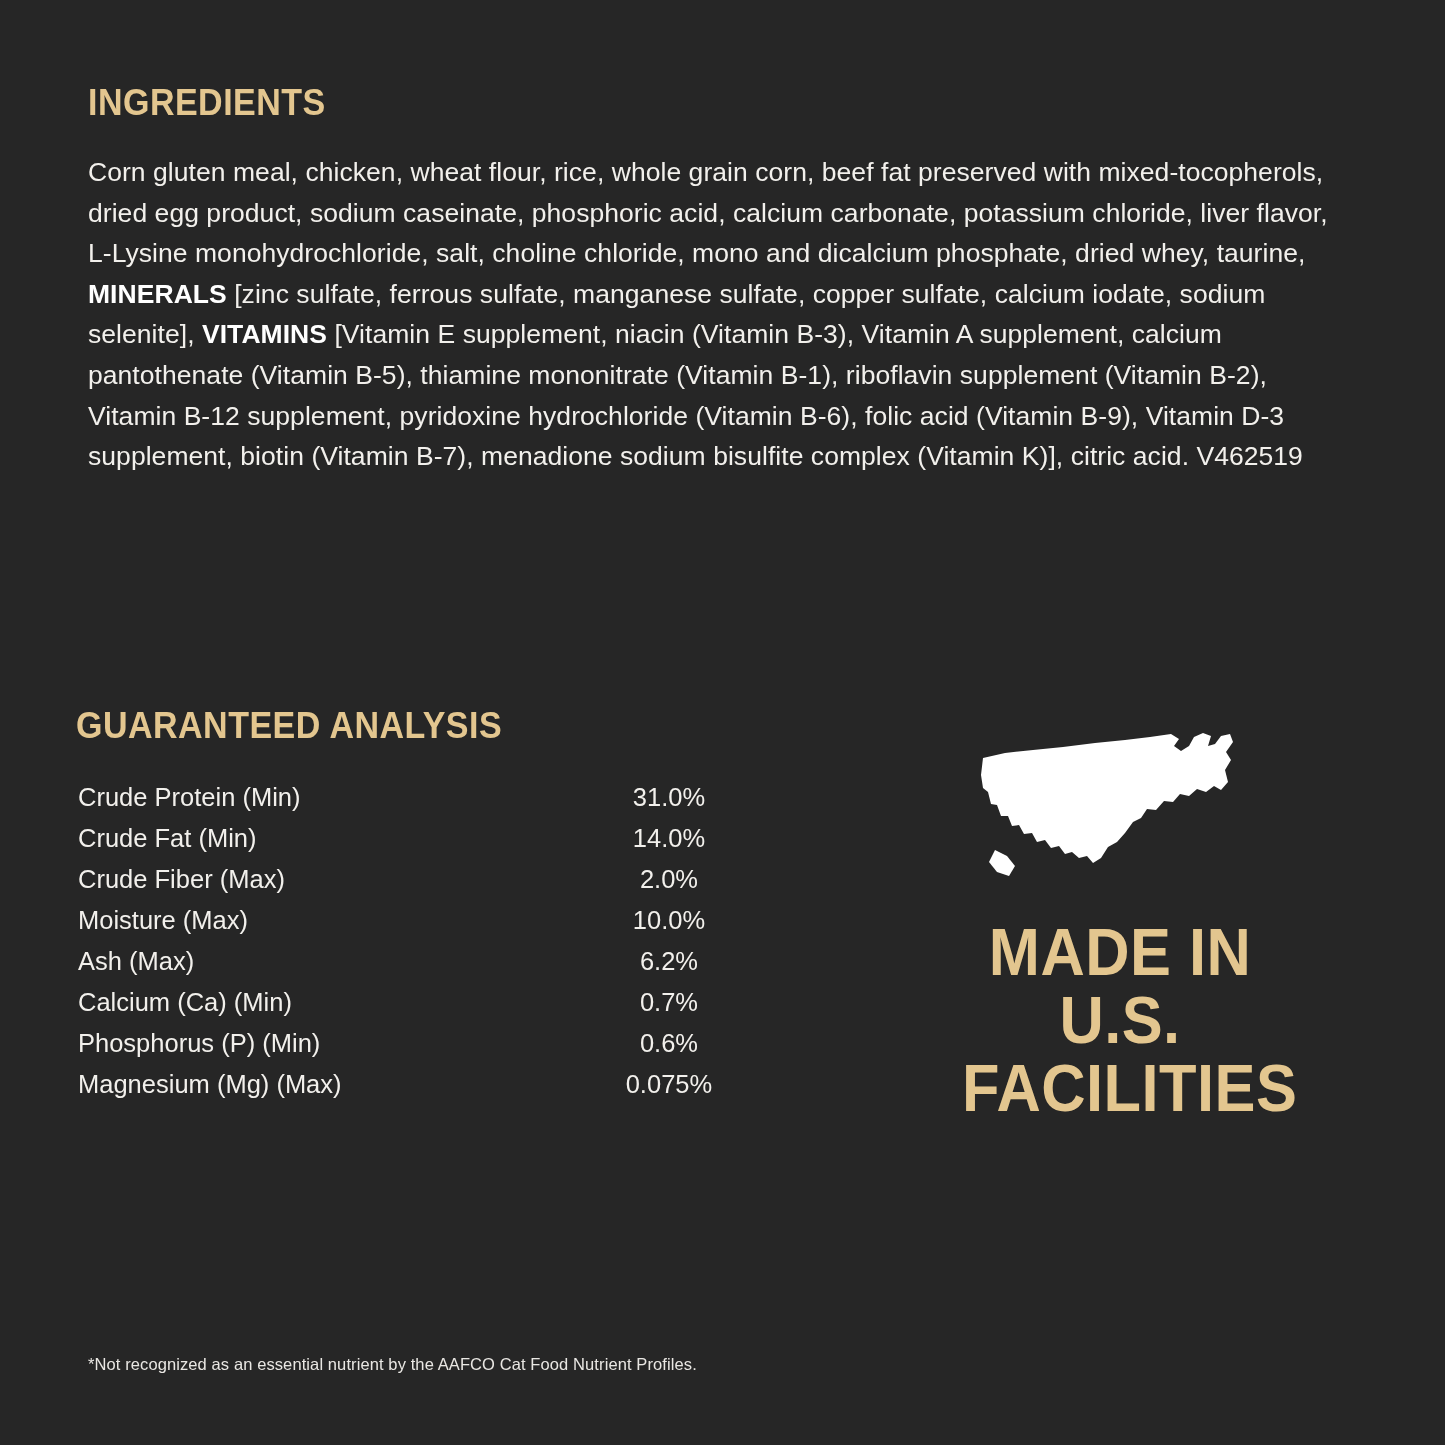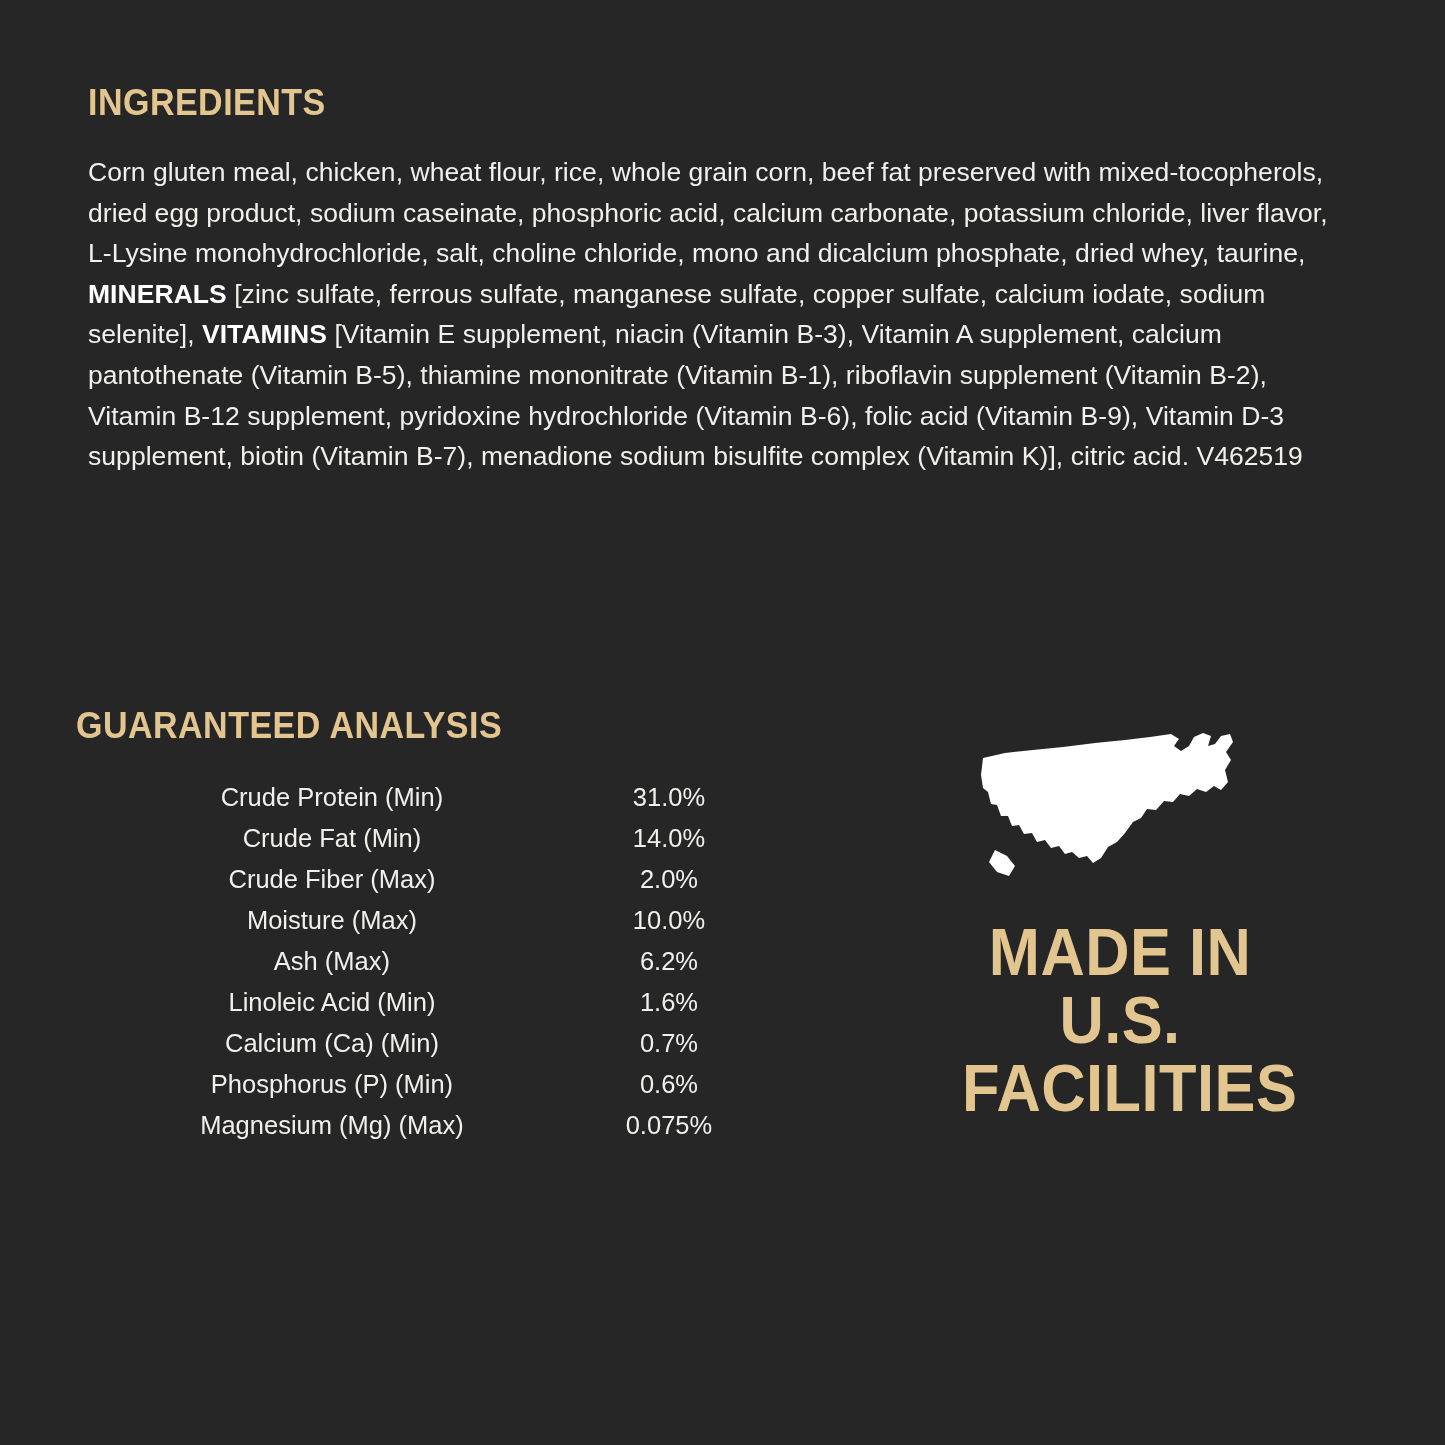--- a/index.html
+++ b/index.html
@@ -73,21 +73,21 @@
   table.analysis td {
     color: #f2f0ec;
     font-size: 25.5px;
     line-height: 41px;
     font-weight: 300;
     padding: 0;
     vertical-align: top;
     white-space: nowrap;
   }
   table.analysis td.label {
-    text-align: center;
+    text-align: left;
     padding-left: 2px;
   }
   table.analysis td.value {
     text-align: center;
     padding-right: 0px;
   }
 
   
   #made-in-us {
     position: absolute;
@@ -149,24 +149,20 @@
           </tr>
           <tr>
             <td class="label">Moisture (Max)</td>
             <td class="value">10.0%</td>
           </tr>
           <tr>
             <td class="label">Ash (Max)</td>
             <td class="value">6.2%</td>
           </tr>
           <tr>
-            <td class="label">Linoleic Acid (Min)</td>
-            <td class="value">1.6%</td>
-          </tr>
-          <tr>
             <td class="label">Calcium (Ca) (Min)</td>
             <td class="value">0.7%</td>
           </tr>
           <tr>
             <td class="label">Phosphorus (P) (Min)</td>
             <td class="value">0.6%</td>
           </tr>
           <tr>
             <td class="label">Magnesium (Mg) (Max)</td>
             <td class="value">0.075%</td>
@@ -178,14 +174,15 @@
   <div id="made-in-us">
     <svg id="usa-map" width="290" height="170" viewBox="0 0 290 170" aria-hidden="true">
       <path fill="#ffffff" d="M8 28 L30 23 L58 20 L88 17 L120 13 L150 10 L175 7 L196 4 L204 9 L199 16 L206 21 L214 16 L219 7 L228 3 L236 6 L233 16 L240 14 L246 6 L255 4 L258 12 L251 22 L256 30 L250 40 L253 52 L246 60 L239 56 L231 62 L222 59 L214 66 L205 64 L198 72 L189 71 L181 80 L172 79 L166 88 L158 92 L150 103 L142 112 L133 117 L126 128 L118 133 L112 126 L104 128 L97 122 L90 124 L84 116 L76 118 L70 110 L62 112 L57 103 L49 104 L44 95 L37 96 L33 86 L26 86 L22 75 L16 74 L13 62 L8 58 L6 45 Z"></path>
       <path fill="#ffffff" d="M20 120 L32 126 L40 136 L34 146 L22 142 L14 132 Z"></path>
     </svg>
     <div class="mi-line">MADE IN</div>
     <div class="mi-line">U.S.</div>
     <div class="mi-line">FACILITIES</div>
   </div>
 
+  <div id="footnote">*Not recognized as an essential nutrient by the AAFCO Cat Food Nutrient Profiles.</div>
 
 </div>
 
 </body></html>

